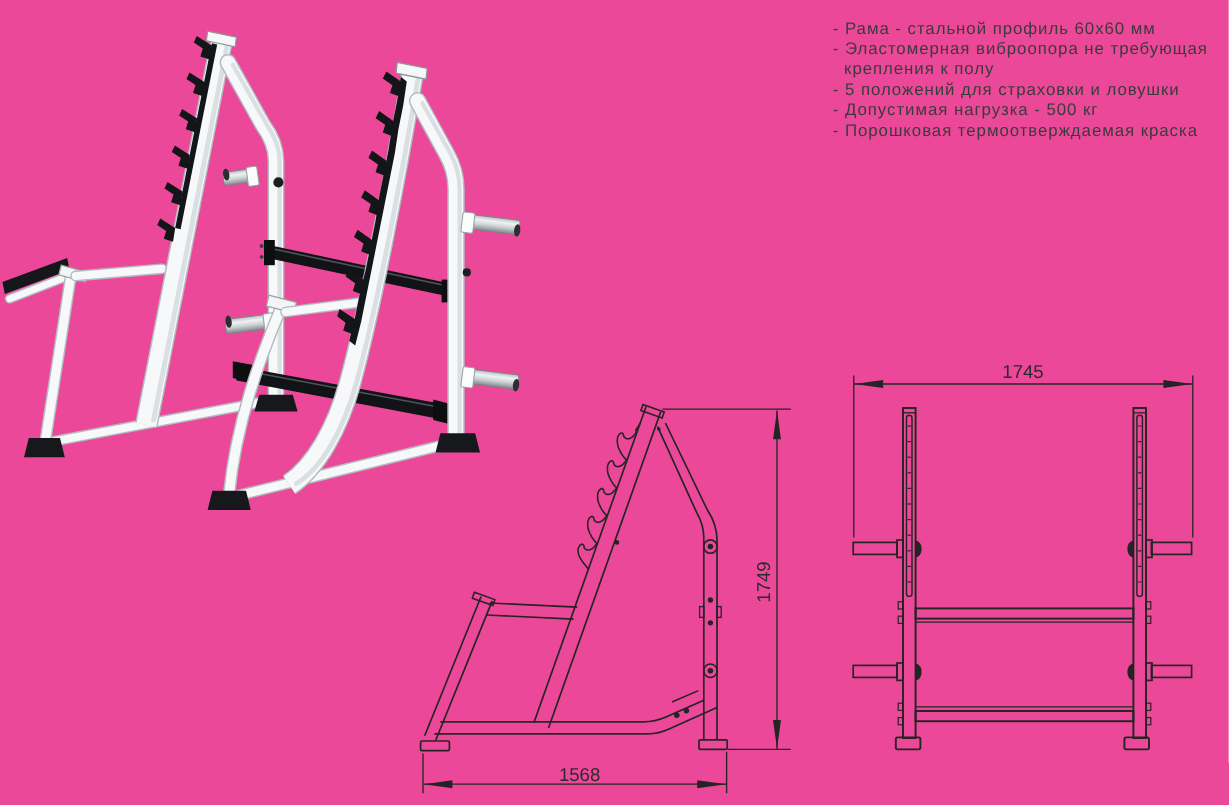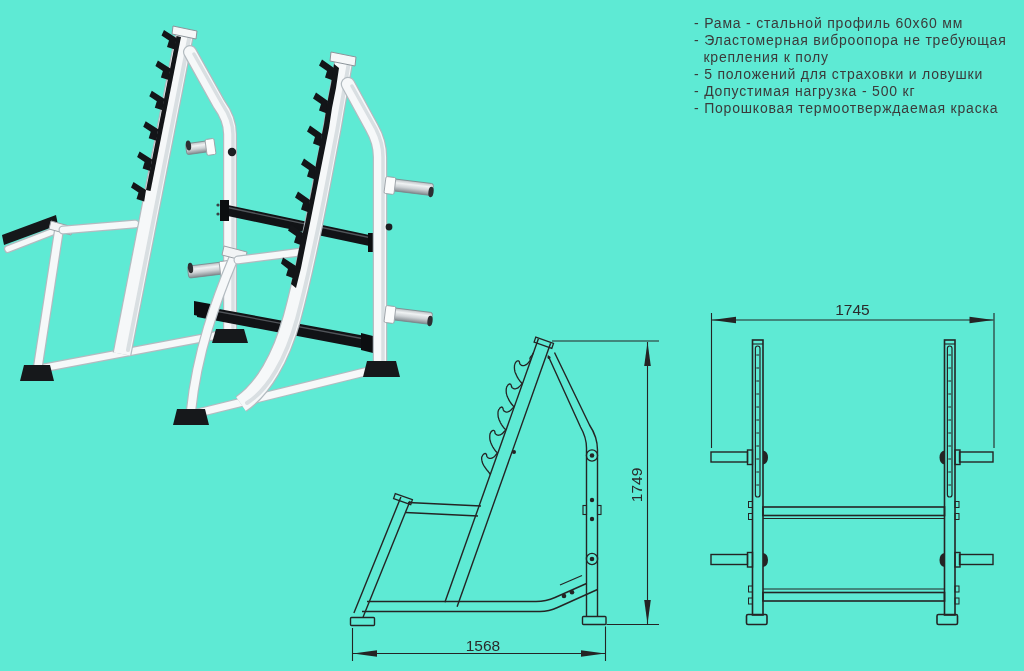--- a/index.html
+++ b/index.html
@@ -1,16 +1,16 @@
 <!DOCTYPE html>
 <html><head>
 <meta charset="utf-8">
 <style>
   html,body{margin:0;padding:0;background:#fff;}
-  #page{position:relative;width:1024px;height:671px;background:#5eead4;overflow:hidden;
+  #page{position:relative;width:1024px;height:671px;background:#ec4899;overflow:hidden;
         font-family:"Liberation Sans",sans-serif;}
   #specs{position:absolute;left:694px;top:15px;width:332px;color:#3b3b3b;
          font-size:14px;line-height:17px;letter-spacing:0.8px;}
   #specs .line{white-space:pre-wrap;}
   svg{position:absolute;left:0;top:0;}
   text{font-family:"Liberation Sans",sans-serif;fill:#2b2b2b;}
 </style>
 </head>
 <body>
 

